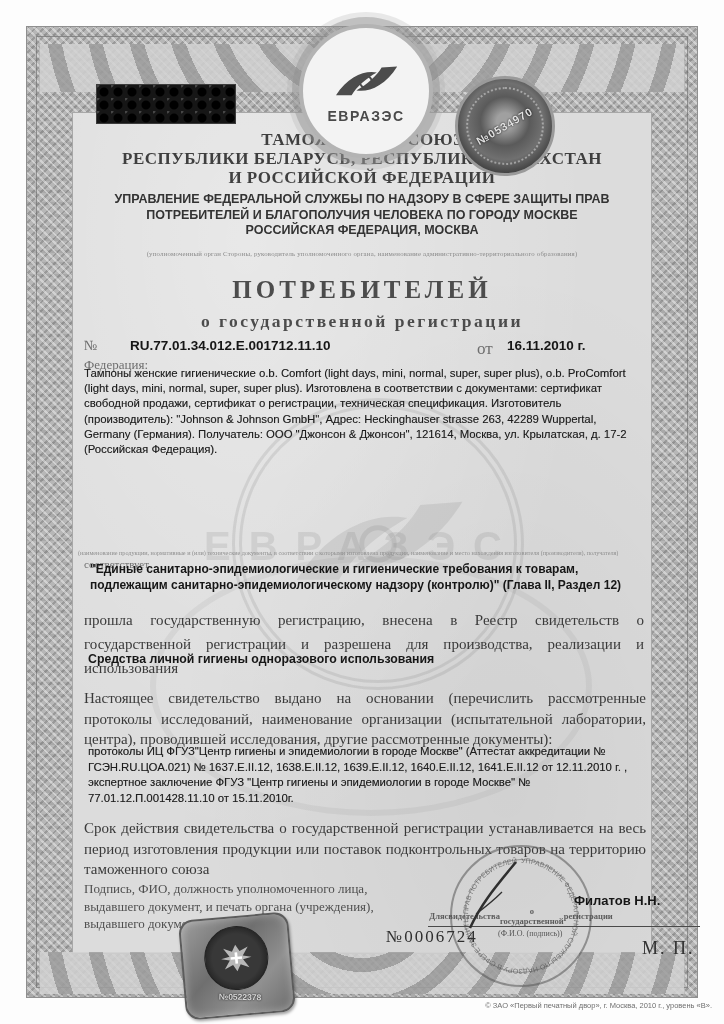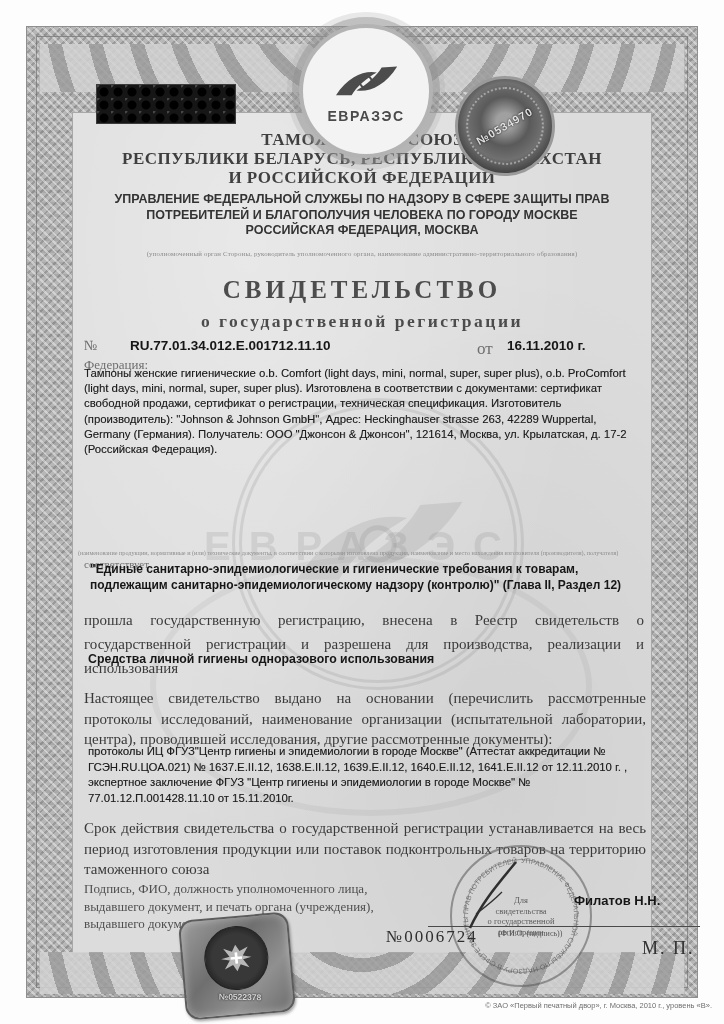--- a/index.html
+++ b/index.html
@@ -60,22 +60,22 @@
   .typed{font-family:"Liberation Sans",sans-serif;color:#1c1c1c;text-shadow:.3px 0 0 rgba(0,0,0,.35);}
   .typed-bold{font-family:"Liberation Sans",sans-serif;font-weight:bold;color:#161616;}
   .par{font-size:15px;line-height:20.6px;text-align:justify;color:#3a3a3a;}
   .footer{position:absolute;right:12px;top:1001px;z-index:3;
     font-family:"Liberation Sans",sans-serif;font-size:7.5px;color:#6e6e6e;}
   
   .stamp{position:absolute;left:450px;top:845px;width:138px;height:138px;border-radius:50%;
     border:2px solid rgba(85,85,85,.55);z-index:3;}
   .stamp::before{content:"";position:absolute;inset:12px;border:1.5px solid rgba(85,85,85,.5);border-radius:50%;}
   .stamp-ring{position:absolute;inset:0;width:100%;height:100%;}
-  .stamp-inner{position:absolute;inset:30px;display:flex;flex-direction:column;align-items:center;
-    justify-content:center;text-align:center;font-size:8.5px;line-height:10.5px;color:rgba(70,70,70,.85);}
+  .stamp-inner{position:absolute;inset:30px;display:flex;flex-direction:row;align-items:center;
+    justify-content:center;text-align:center;font-size:8.5px;line-height:10.5px;color:rgba(70,70,70,.85);font-weight:bold;}
   .signature-stroke{position:absolute;left:462px;top:858px;width:60px;height:76px;z-index:5;}
   
   .hologram{position:absolute;left:182px;top:916px;width:106px;height:96px;z-index:5;
     transform:rotate(-5deg);border-radius:14px;border:2px solid #5c5c5c;
     background:linear-gradient(135deg,#9d9d9d,#6f6f6f 40%,#909090 70%,#6d6d6d);
     box-shadow:inset 0 0 8px rgba(255,255,255,.35),1px 2px 3px rgba(0,0,0,.35);
     display:flex;flex-direction:column;align-items:center;}
   .holo-circle{margin-top:8px;width:62px;height:62px;border-radius:50%;
     background:radial-gradient(circle,#383838 0 55%,#0c0c0c 100%);
     display:flex;align-items:center;justify-content:center;border:1px solid #222;}
@@ -130,21 +130,21 @@
     <div class="union-line">РЕСПУБЛИКИ БЕЛАРУСЬ, РЕСПУБЛИКИ КАЗАХСТАН</div>
     <div class="union-line">И РОССИЙСКОЙ ФЕДЕРАЦИИ</div>
     <div class="authority">
       <div>УПРАВЛЕНИЕ ФЕДЕРАЛЬНОЙ СЛУЖБЫ ПО НАДЗОРУ В СФЕРЕ ЗАЩИТЫ ПРАВ ПОТРЕБИТЕЛЕЙ И БЛАГОПОЛУЧИЯ ЧЕЛОВЕКА ПО ГОРОДУ МОСКВЕ</div>
       <div>РОССИЙСКАЯ ФЕДЕРАЦИЯ, МОСКВА</div>
     </div>
     <div class="authority-caption">(уполномоченный орган Стороны, руководитель уполномоченного органа, наименование административно-территориального образования)</div>
   </div>
 
   <div class="title-block">
-    <div class="doc-title">СВИДЕТЕЛЬСТВО</div>
+    <div class="doc-title">ПОТРЕБИТЕЛЕЙ</div>
     <div class="doc-subtitle">о государственной регистрации</div>
   </div>
 
   <span class="abs tpl" style="left:84px;top:338px;font-size:14px;">№</span>
   <span class="abs typed-bold" style="left:114px;top:338px;font-size:13.5px;padding-left:16px;">RU.77.01.34.012.Е.001712.11.10</span>
   <span class="abs tpl" style="left:477px;top:339px;font-size:17px;">от</span>
   <span class="abs typed-bold" style="left:507px;top:338px;font-size:13.5px;">16.11.2010 г.</span>
 
   <span class="abs tpl" style="left:84px;top:357px;font-size:13px;">Федерация:</span>
   <div class="abs typed" style="left:84px;top:366px;width:558px;font-size:11.3px;line-height:15.2px;">Тампоны женские гигиенические o.b. Comfort (light days, mini, normal, super, super plus), o.b. ProComfort (light days, mini, normal, super, super plus). Изготовлена в соответствии с документами: сертификат свободной продажи, сертификат о регистрации, техническая спецификация. Изготовитель (производитель): "Johnson &amp; Johnson GmbH", Адрес: Heckinghauser strasse 263, 42289 Wuppertal, Germany (Германия).  Получатель: ООО "Джонсон &amp; Джонсон", 121614, Москва, ул. Крылатская, д. 17-2 (Российская Федерация).</div>

